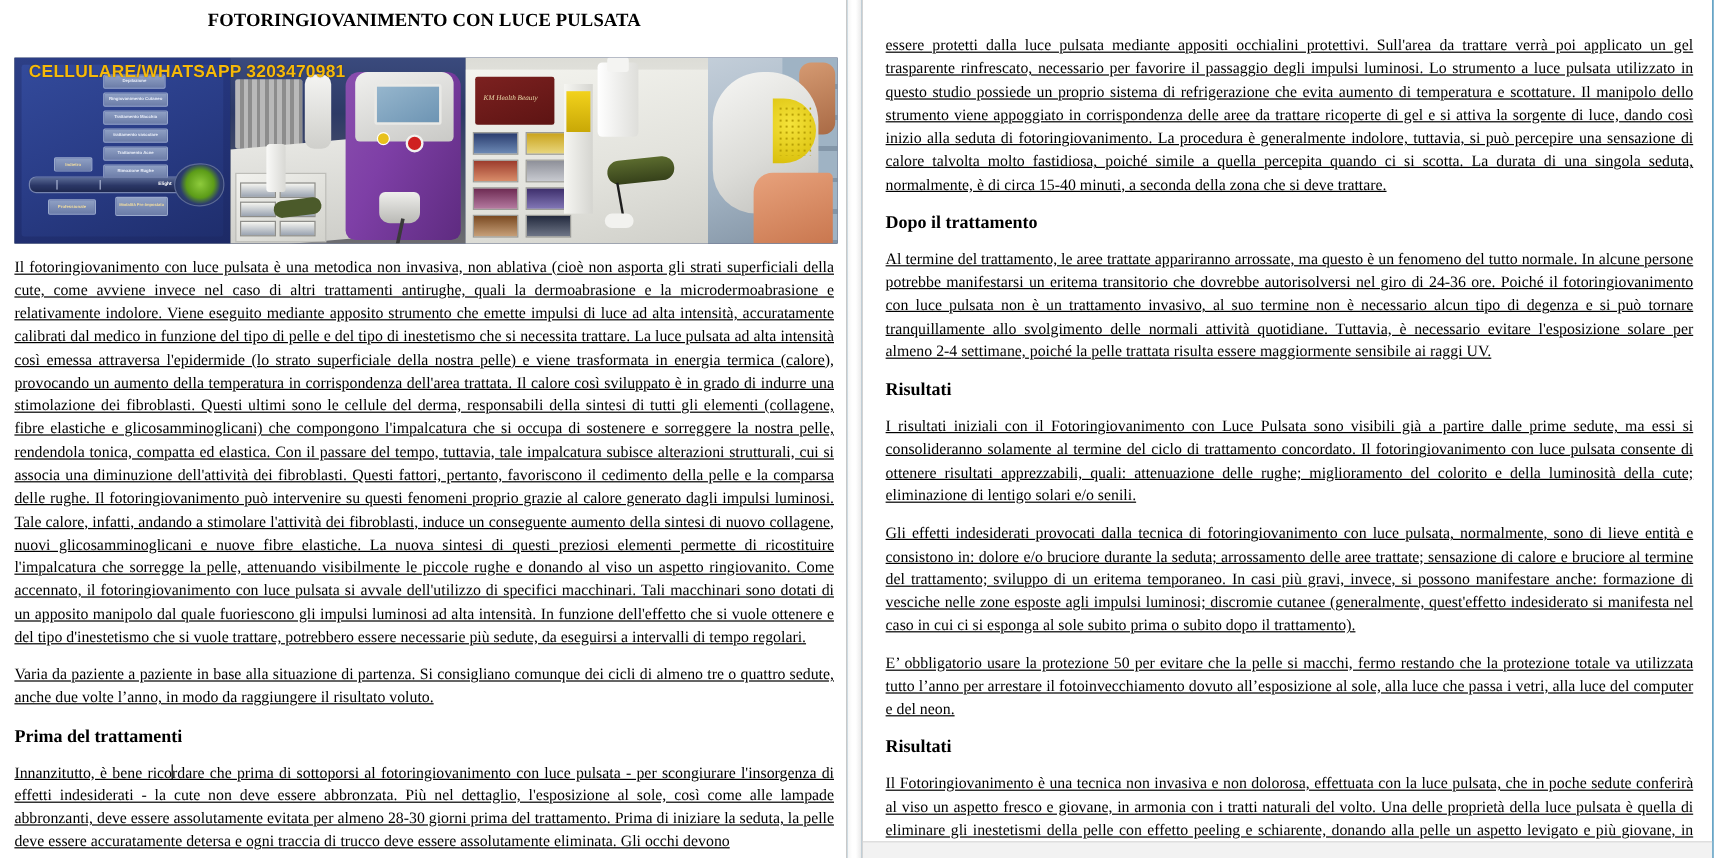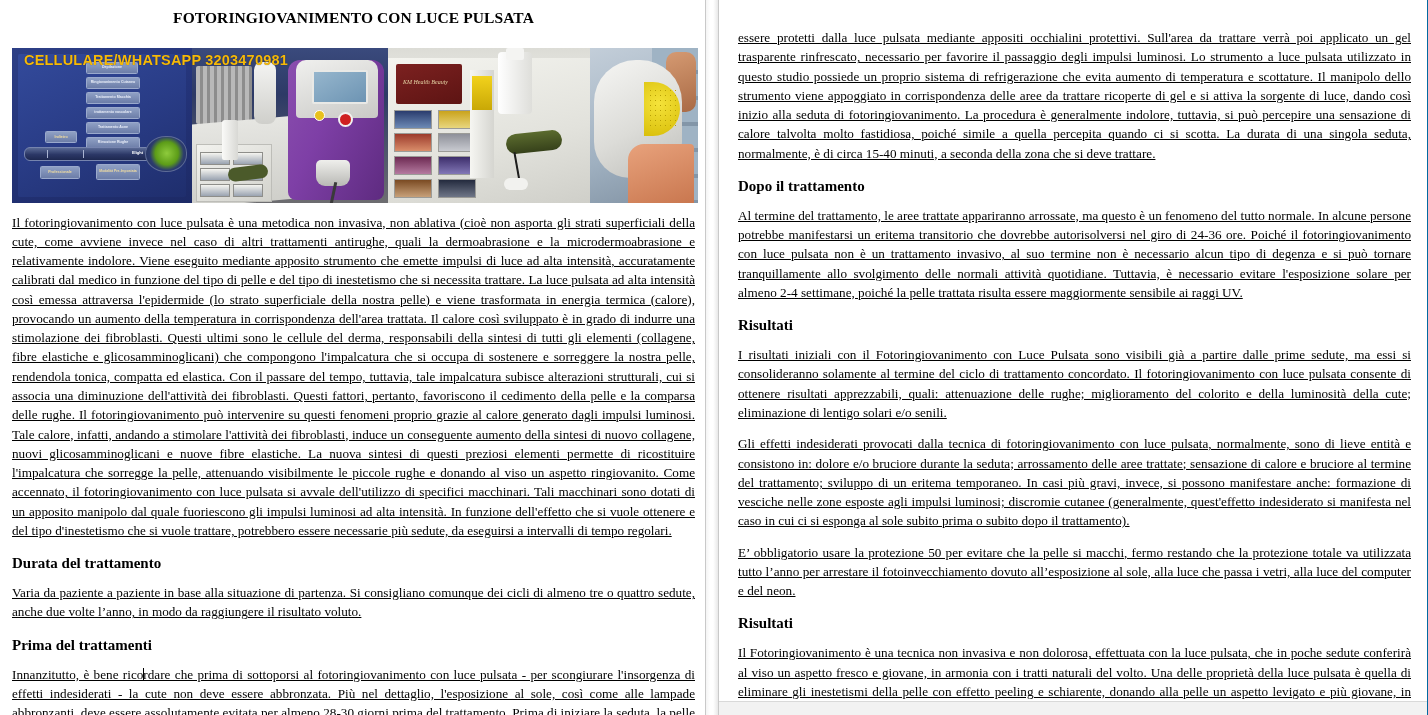--- a/index.html
+++ b/index.html
@@ -399,21 +399,20 @@
         <div class="h-dots"></div>
         <div class="h-red"></div>
         <div class="h-hand"></div>
       </div>
 
       <div class="banner-top-text">CELLULARE/WHATSAPP 3203470981</div>
     </div>
 
     <p class="body-text">Il fotoringiovanimento con luce pulsata è una metodica non invasiva, non ablativa (cioè non asporta gli strati superficiali della cute, come avviene invece nel caso di altri trattamenti antirughe, quali la dermoabrasione e la microdermoabrasione e relativamente indolore. Viene eseguito mediante apposito strumento che emette impulsi di luce ad alta intensità, accuratamente calibrati dal medico in funzione del tipo di pelle e del tipo di inestetismo che si necessita trattare. La luce pulsata ad alta intensità così emessa attraversa l'epidermide (lo strato superficiale della nostra pelle) e viene trasformata in energia termica (calore), provocando un aumento della temperatura in corrispondenza dell'area trattata. Il calore così sviluppato è in grado di indurre una stimolazione dei fibroblasti. Questi ultimi sono le cellule del derma, responsabili della sintesi di tutti gli elementi (collagene, fibre elastiche e glicosamminoglicani) che compongono l'impalcatura che si occupa di sostenere e sorreggere la nostra pelle, rendendola tonica, compatta ed elastica. Con il passare del tempo, tuttavia, tale impalcatura subisce alterazioni strutturali, cui si associa una diminuzione dell'attività dei fibroblasti. Questi fattori, pertanto, favoriscono il cedimento della pelle e la comparsa delle rughe. Il fotoringiovanimento può intervenire su questi fenomeni proprio grazie al calore generato dagli impulsi luminosi. Tale calore, infatti, andando a stimolare l'attività dei fibroblasti, induce un conseguente aumento della sintesi di nuovo collagene, nuovi glicosamminoglicani e nuove fibre elastiche. La nuova sintesi di questi preziosi elementi permette di ricostituire l'impalcatura che sorregge la pelle, attenuando visibilmente le piccole rughe e donando al viso un aspetto ringiovanito. Come accennato, il fotoringiovanimento con luce pulsata si avvale dell'utilizzo di specifici macchinari. Tali macchinari sono dotati di un apposito manipolo dal quale fuoriescono gli impulsi luminosi ad alta intensità. In funzione dell'effetto che si vuole ottenere e del tipo d'inestetismo che si vuole trattare, potrebbero essere necessarie più sedute, da eseguirsi a intervalli di tempo regolari.</p>
 
-    <h2 class="section-heading">Durata del trattamento</h2>
     <p class="body-text">Varia da paziente a paziente in base alla situazione di partenza. Si consigliano comunque dei cicli di almeno tre o quattro sedute, anche due volte l’anno, in modo da raggiungere il risultato voluto.</p>
 
     <h2 class="section-heading">Prima del trattamenti</h2>
     <p class="body-text"><span>Innanzitutto, è bene rico</span><span class="caret"></span><span>rdare che prima di sottoporsi al fotoringiovanimento con luce pulsata - per scongiurare l'insorgenza di effetti indesiderati - la cute non deve essere abbronzata. Più nel dettaglio, l'esposizione al sole, così come alle lampade abbronzanti, deve essere assolutamente evitata per almeno 28-30 giorni prima del trattamento. Prima di iniziare la seduta, la pelle deve essere accuratamente detersa e ogni traccia di trucco deve essere assolutamente eliminata. Gli occhi devono</span></p>
   </div>
 
   <div class="gutter"></div>
 
   <div class="page page-right">
 

